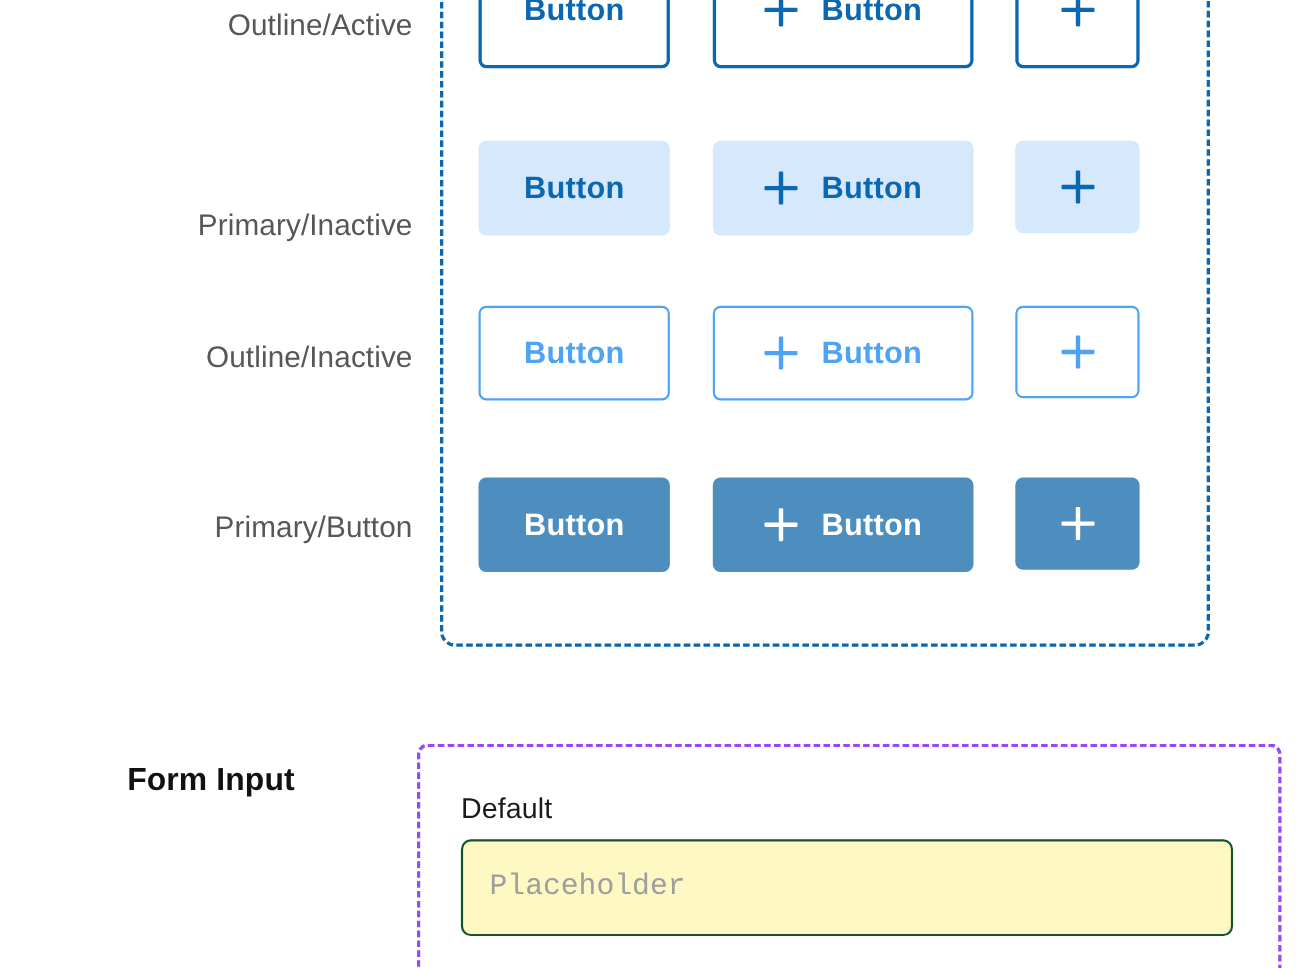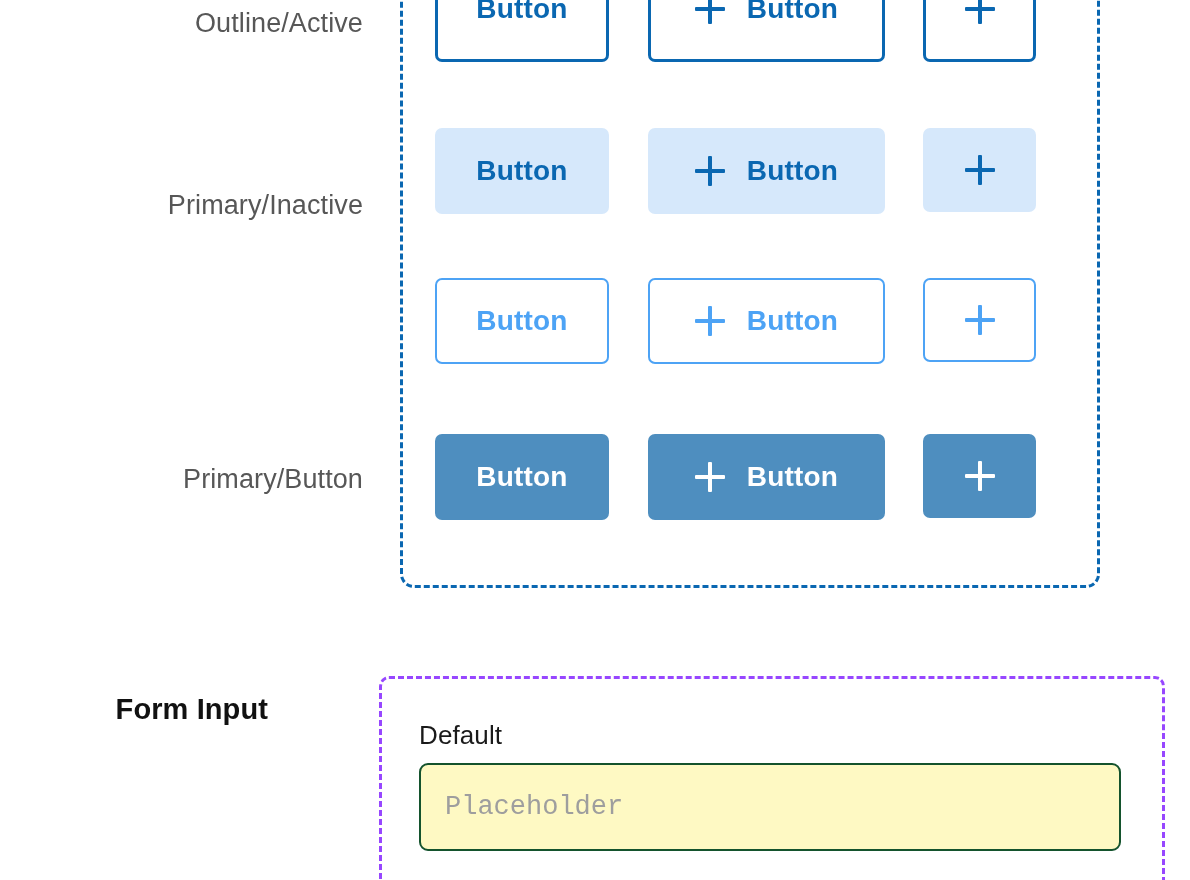--- a/index.html
+++ b/index.html
@@ -43,21 +43,21 @@
     width: 1190px;
     height: 100px;
   }
   #row-outline-active   { top: -44px; }
   #row-primary-inactive { top: 122px; }
   #row-outline-inactive { top: 272px; }
   #row-primary-hover    { top: 426px; }
 
   .row-label {
     position: absolute;
-    left: 0;
+    left: 12px;
     width: 327px;
     text-align: right;
     font-size: 27px;
     color: #575757;
     letter-spacing: 0.1px;
     white-space: nowrap;
     padding-left: 36px;
   }
   #row-outline-active   .row-label { top: 52px; }
   #row-primary-inactive .row-label { top: 36px; margin-top: 32px; }
@@ -237,20 +237,21 @@
       <span class="plus"></span>
       <span class="btn-text">Button</span>
     </div>
 
     <div class="btn col-icon">
       <span class="plus"></span>
     </div>
   </div>
 
   <div class="btn-row" id="row-outline-inactive">
+    <div class="row-label">Outline/Inactive</div>
 
     <div class="btn col-text">
       <span class="btn-text">Button</span>
     </div>
 
     <div class="btn col-icon-text">
       <span class="plus"></span>
       <span class="btn-text">Button</span>
     </div>
 

